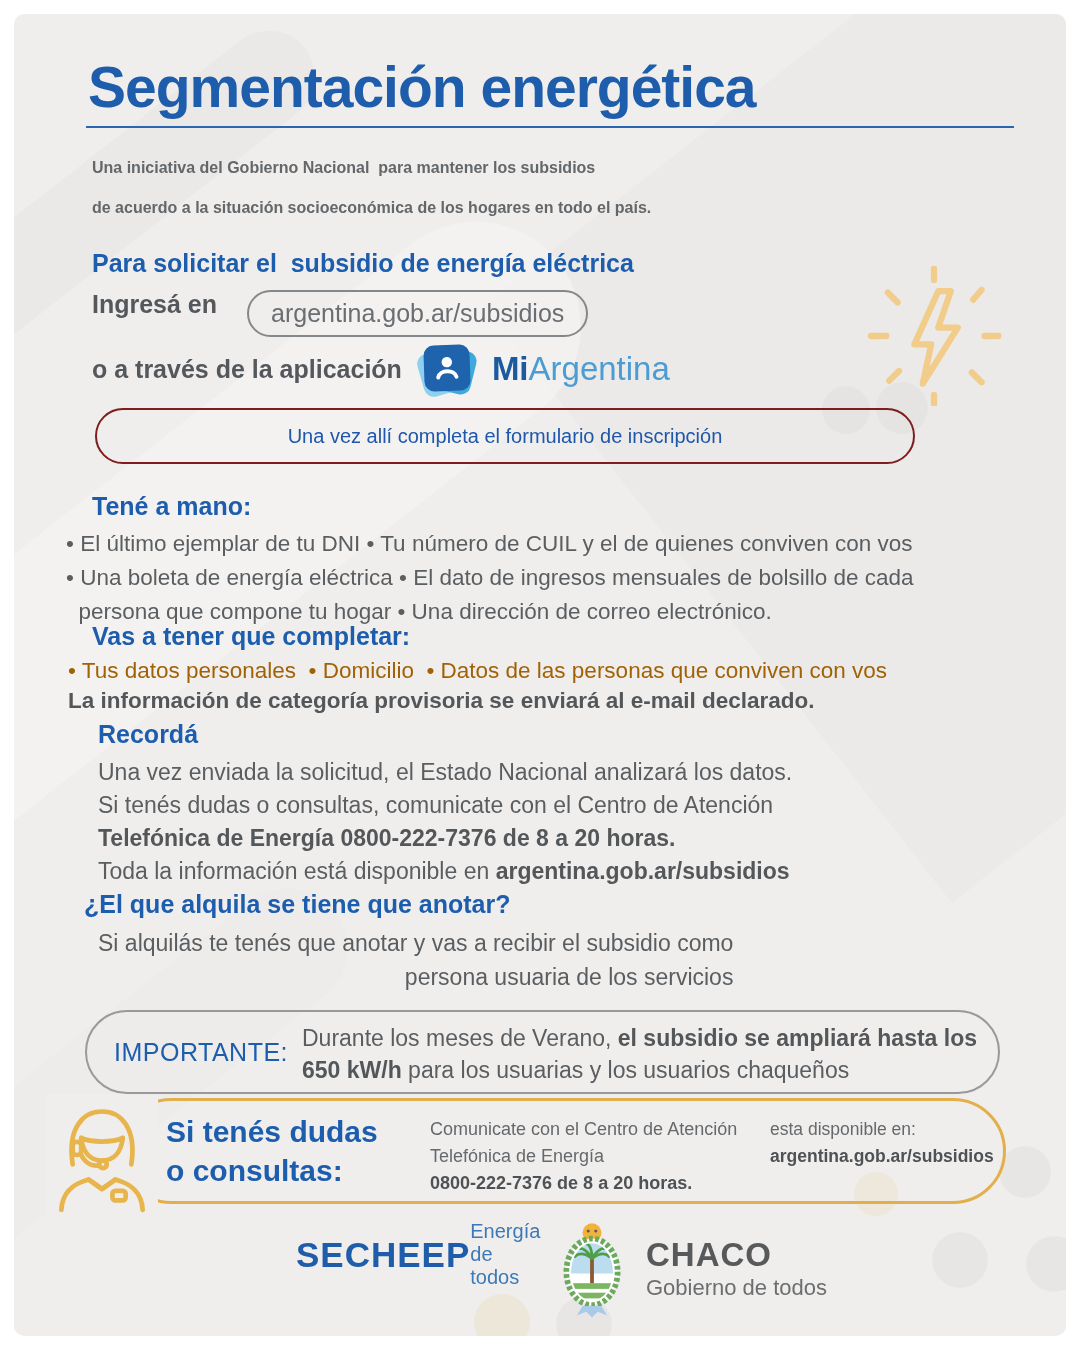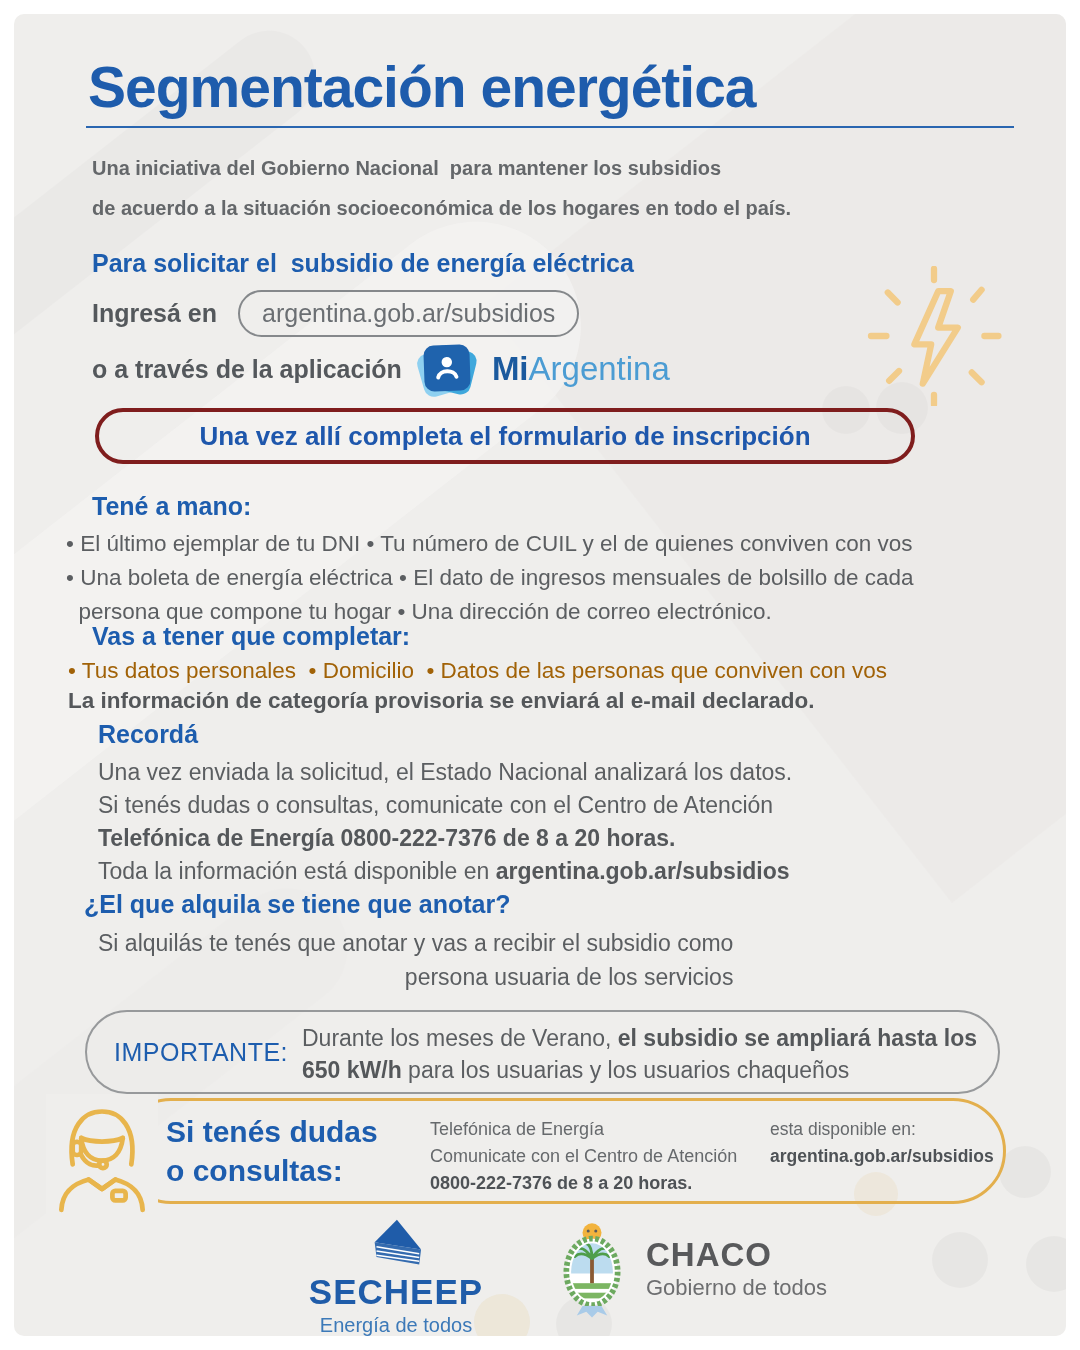--- a/index.html
+++ b/index.html
@@ -12,40 +12,40 @@
   .band-light1 { width:460px; height:92px; border-radius:46px; background:#e8e7e5; transform:rotate(-38deg); left:-120px; top:130px; opacity:.7; }
   .band-light2 { width:900px; height:210px; border-radius:105px; background:#f4f3f1; transform:rotate(-38deg); left:-260px; top:420px; opacity:.8; }
   .band-light3 { width:560px; height:120px; border-radius:60px; background:#eceb e9; background:#ecebe9; transform:rotate(-38deg); left:-180px; top:1010px; opacity:.7; }
   .circle { border-radius:50%; position:absolute; }
   .content { position:absolute; left:0; top:0; width:1052px; height:1322px; }
   .abs { position:absolute; }
   .pre { white-space:pre-wrap; }
 
   .title { left:74px; top:40px; font-size:57px; font-weight:800; color:#1e5cac; letter-spacing:-1px; }
   .title-rule { left:72px; top:112px; width:928px; height:2px; background:#2a66b0; }
-  .intro { left:78px; top:134px; font-size:20px; line-height:40px; font-weight:700; color:#64676a; }
+  .intro { left:78px; top:134px; font-size:16px; line-height:40px; font-weight:700; color:#64676a; }
 
   .h-blue { font-size:25px; font-weight:800; color:#1d5dae; }
   .solicit-heading { left:78px; top:235px; }
-  .ingresa-row { left:78px; top:276px; display:flex; align-items:center; gap:21px; }
+  .ingresa-row { left:78px; top:276px; display:flex; align-items:flex-start; gap:30px; }
   .ingresa-label { font-size:25px; font-weight:700; color:#54585c; }
   .url-pill { border:2px solid #85888b; border-radius:26px; padding:7px 22px; font-size:25px; color:#6a6e72; background:transparent; }
   .app-row { left:78px; top:328px; display:flex; align-items:center; gap:18px; }
   .app-label { font-size:25px; font-weight:700; color:#54585c; }
   .mi-icon-wrap { position:relative; width:54px; height:54px; }
   .mi-sq { position:absolute; border-radius:10px; }
   .mi-sq.back1 { width:44px; height:44px; left:0px; top:8px; background:#8ed0f0; transform:rotate(-16deg); }
   .mi-sq.back2 { width:44px; height:44px; left:10px; top:6px; background:#3fa8dc; transform:rotate(14deg); }
   .mi-sq.front { width:46px; height:46px; left:4px; top:3px; background:#1f63ad; transform:rotate(-2deg); display:flex; align-items:center; justify-content:center; }
   .mi-name { font-size:33px; }
   .mi-name .mi { font-weight:800; color:#1b5a9e; }
   .mi-name .arg { font-weight:400; color:#4b9cd3; }
 
-  .banner-pill { left:81px; top:394px; width:820px; height:56px; border:4px solid #7f1d1d; border-radius:32px;
-    display:flex; align-items:center; justify-content:center; font-size:26px; font-weight:700; color:#1e57ac; }
+  .banner-pill { left:81px; top:394px; width:820px; height:56px; border:2px solid #7f1d1d; border-radius:32px;
+    display:flex; align-items:center; justify-content:center; font-size:20px; font-weight:400; color:#1e57ac; }
 
   .tene-heading { left:78px; top:478px; }
   .tene-lines { left:52px; top:513px; font-size:22.5px; line-height:34px; color:#5b5e61; }
   .completar-heading { left:78px; top:608px; }
   .completar-l1 { left:54px; top:644px; font-size:22.5px; color:#a16207; }
   .completar-l2 { left:54px; top:674px; font-size:22.5px; font-weight:700; color:#54575a; }
 
   .recorda-heading { left:84px; top:706px; }
   .recorda-lines { left:84px; top:742px; font-size:23px; line-height:33px; color:#5b5e61; }
   .bold-gray { font-weight:700; color:#54575a; }
@@ -57,21 +57,21 @@
   .importante-label { left:100px; top:1024px; font-size:25px; font-weight:400; color:#1d5dae; letter-spacing:.5px; }
   .importante-text { left:288px; top:1008px; font-size:23px; line-height:32px; color:#5b5e61; }
 
   .footer-box { left:104px; top:1084px; width:888px; height:106px; border:3px solid #e3af4d; border-radius:53px; }
   .agent-icon-wrap { left:32px; top:1080px; width:112px; height:122px; background:#efeeec; display:flex; align-items:center; justify-content:center; }
   .footer-heading { left:152px; top:1098px; font-size:30px; line-height:39px; font-weight:800; color:#1d5dae; }
   .footer-center { left:416px; top:1102px; font-size:18px; line-height:27px; color:#66696c; }
   .footer-right { left:756px; top:1102px; font-size:17.5px; line-height:27px; color:#66696c; }
   .footer-bold { font-weight:700; color:#4e5256; }
 
-  .secheep { left:282px; top:1204px; width:200px; display:flex; flex-direction:column; align-items:center; }
+  .secheep { left:282px; top:1204px; width:200px; display:flex; flex-direction:row; align-items:center; }
   .secheep-name { font-size:35px; font-weight:800; color:#1f5ca9; letter-spacing:1px; margin-top:2px; }
   .secheep-tag { font-size:20px; color:#3c79b8; margin-top:2px; }
   .chaco { left:540px; top:1204px; display:flex; align-items:center; gap:16px; }
   .chaco-text { display:flex; flex-direction:column; }
   .chaco-name { font-size:33px; font-weight:800; color:#58595b; letter-spacing:1px; }
   .chaco-tag { font-size:22px; color:#6d6e70; margin-top:1px; }
 </style>
 </head>
 <body>
 
@@ -185,22 +185,22 @@
           <path d="M12 118 C13 98 26 90 41 86 L55 96 L69 86 C84 90 97 98 98 118"></path>
           <path d="M41 86 L55 96 L69 86"></path>
           <rect x="66" y="98" width="14" height="10" rx="3"></rect>
         </svg>
       </div>
       <div class="abs footer-heading">
         <div>Si tenés dudas</div>
         <div>o consultas:</div>
       </div>
       <div class="abs footer-center">
+        <div>Comunicate con el Centro de Atención</div>
         <div>Telefónica de Energía</div>
-        <div>Comunicate con el Centro de Atención</div>
         <div class="footer-bold">0800-222-7376 de 8 a 20 horas.</div>
       </div>
       <div class="abs footer-right">
         <div>esta disponible en:</div>
         <div class="footer-bold">argentina.gob.ar/subsidios</div>
       </div>
 
       <div class="abs secheep">
         <svg width="66" height="52" viewBox="0 0 70 56">
           <polygon points="36,2 62,34 12,26" fill="#1f5ca9"></polygon>

